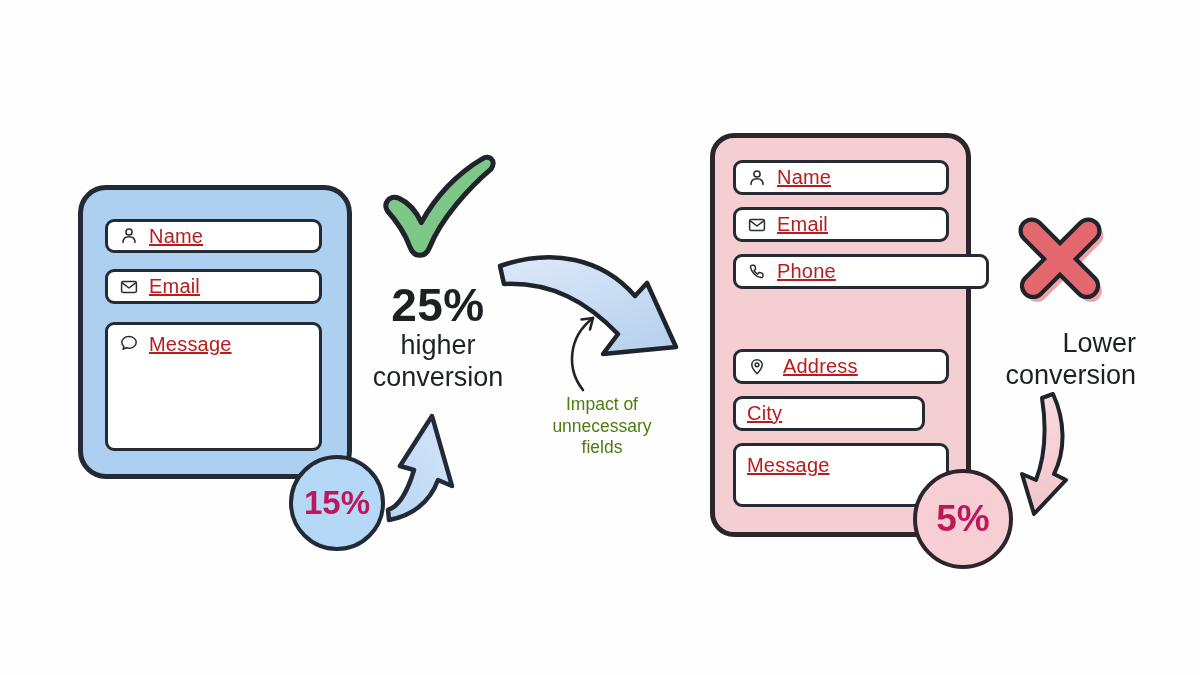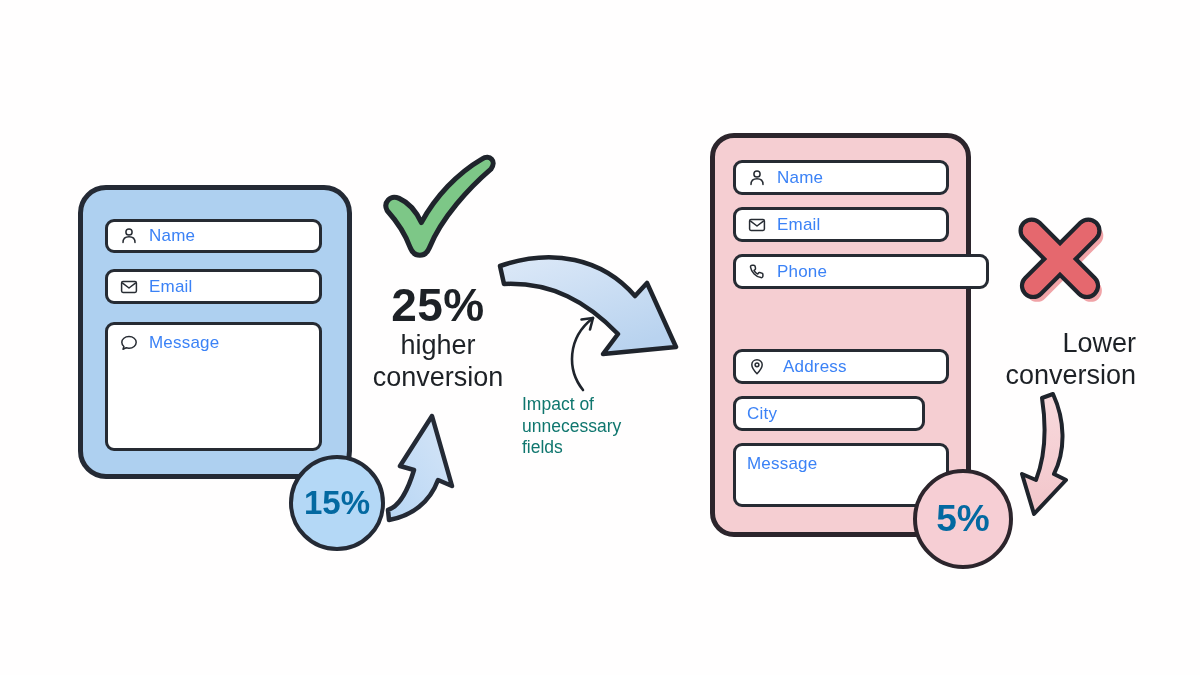--- a/index.html
+++ b/index.html
@@ -13,21 +13,21 @@
   
   .form-card { position:absolute; box-sizing:border-box; border:5px solid #242a35; }
   .form-blue { left:78px; top:185px; width:274px; height:294px; border-radius:28px; background:#aed0f0; }
   .form-pink { left:710px; top:133px; width:261px; height:404px; border-radius:24px; background:#f5ced2; border-color:#2c252c; }
 
   .field {
     position:absolute; background:#ffffff; border:3px solid #262b33; border-radius:9px;
     display:flex; align-items:center; gap:10px; padding:0 11px; box-sizing:border-box;
   }
   .field.area { align-items:flex-start; padding-top:8px; }
-  .flabel { font-size:17px; color:#3b82f6; letter-spacing:.2px; }
+  .flabel { font-size:20px; color:#b91c1c; letter-spacing:.2px;text-decoration:underline; }
   .ficon { width:20px; height:20px; flex:0 0 auto; }
   .ficon path, .ficon circle, .ficon rect, .ficon polyline {
     fill:none; stroke:#272c33; stroke-width:1.5; stroke-linecap:round; stroke-linejoin:round;
   }
   .ficon .solid { fill:#272c33; stroke:none; }
 
   
   .f-l0 { left:22px; top:29px;  width:217px; height:34px; }
   .f-l1 { left:22px; top:79px;  width:217px; height:35px; }
   .f-l2 { left:22px; top:132px; width:217px; height:129px; }
@@ -37,31 +37,31 @@
   .f-r2 { left:18px; top:116px; width:256px; height:35px; }
   .f-r3 { left:18px; top:163px; width:216px; height:36px; }
   .f-r4 { left:18px; top:211px; width:216px; height:35px;gap:16px; }
   .f-r5 { left:18px; top:258px; width:192px; height:35px; }
   .f-r6 { left:18px; top:305px; width:216px; height:64px; }
 
   
   .badge {
     position:absolute; border-radius:50%; border:4.5px solid #242a35;
     display:flex; align-items:center; justify-content:center;
-    font-weight:bold; color:#0369a1; box-sizing:border-box; z-index:5;
+    font-weight:bold; color:#be185d; box-sizing:border-box; z-index:5;
   }
   .badge-15 { left:289px; top:455px; width:96px; height:96px; background:#b4d8f6; font-size:33px; }
   .badge-5  { left:913px; top:469px; width:100px; height:100px; background:#f6ced4; font-size:37px; border-color:#2c252c; }
 
   
   .stat-left { left:350px; top:281px; width:176px; text-align:center; }
   .stat-value { font-size:46px; font-weight:bold; line-height:1.05; letter-spacing:.5px; }
   .stat-line { font-size:27px; line-height:32px; }
   .stat-right { left:984px; top:327px; width:152px; text-align:right; }
-  .caption { left:522px; top:394px; width:160px; font-size:17.5px; line-height:21.5px; color:#0f766e; }
+  .caption { left:522px; top:394px; width:160px; text-align:center; font-size:17.5px; line-height:21.5px; color:#4d7c0f; }
 
   svg.mark, svg.arrow { position:absolute; overflow:visible; }
 </style>
 </head>
 <body>
 
 <div class="canvas">
 
   <div class="form-card form-blue">
     <div class="field f-l0">

